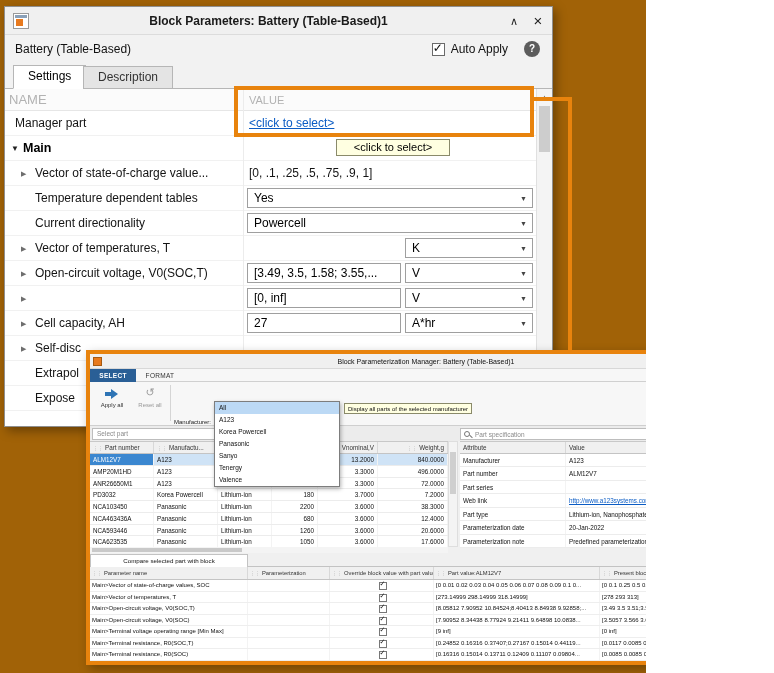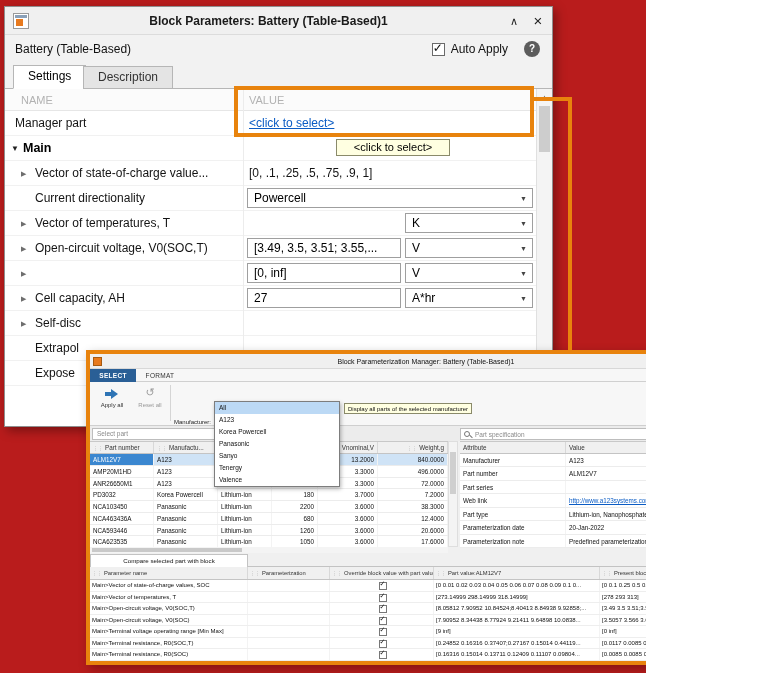--- a/index.html
+++ b/index.html
@@ -1,18 +1,18 @@
 <!DOCTYPE html>
 <html><head>
 <meta charset="utf-8">
 <style>
   *{margin:0;padding:0;box-sizing:border-box}
   html,body{width:774px;height:673px}
   body{font-family:"Liberation Sans",sans-serif;background:#fff;overflow:hidden}
-  #canvas{position:relative;width:646px;height:673px;background:#b91c1c;overflow:hidden}
+  #canvas{position:relative;width:646px;height:673px;background:#a16207;overflow:hidden}
 
   
   #dlg{position:absolute;left:4px;top:6px;width:549px;height:421px;background:#f2f2f2;
        border:1px solid #8f8f8f;box-shadow:3px 4px 10px rgba(0,0,0,.35);z-index:10;overflow:hidden}
   #dlg-titlebar{position:absolute;left:0;top:0;right:0;height:28px;background:#f0f0f0;border-bottom:1px solid #dcdcdc}
   #dlg-icon{position:absolute;left:8px;top:6px;width:16px;height:16px;border:1px solid #9a9a9a;background:#fff}
   #dlg-icon .bar{position:absolute;left:1px;top:1px;right:1px;height:3px;background:#8aa0b8}
   #dlg-icon .blk{position:absolute;left:2px;bottom:2px;width:7px;height:7px;background:#e87a1e}
   #dlg-title{position:absolute;left:40px;right:60px;top:0;height:28px;line-height:28px;text-align:center;
              font-size:12px;font-weight:bold;color:#1a1a1a;white-space:nowrap;overflow:hidden}
@@ -30,21 +30,21 @@
 
   #dlg-tabs{position:absolute;left:0;top:56px;right:0;height:26px;border-bottom:1px solid #b6b6b6}
   .dtab{position:absolute;bottom:-1px;height:23px;line-height:21px;padding:0 14px;font-size:12px;
         background:#e4e4e4;border:1px solid #b6b6b6;color:#333}
   .dtab.active{background:#fff;border-bottom:1px solid #fff;color:#000;height:24px}
   #tab-settings{left:8px}
   #tab-description{left:78px}
 
   #dlg-table{position:absolute;left:0;top:82px;right:16px;bottom:0;background:#fff;overflow:hidden}
   #dlg-thead{height:22px;position:relative;border-bottom:1px solid #e6e6e6;background:#fbfbfb}
-  .hname{position:absolute;left:16px;top:0;line-height:22px;font-size:11px;color:#b2b2b2}
+  .hname{position:absolute;left:4px;top:0;line-height:22px;font-size:13px;color:#b2b2b2}
   .hvalue{position:absolute;left:244px;top:0;line-height:22px;font-size:11px;color:#b2b2b2}
   #dlg-colsep{position:absolute;left:238px;top:82px;bottom:0;width:1px;background:#ececec;z-index:1;pointer-events:none}
 
   .prow{height:25px;position:relative;border-bottom:1px solid #f1f1f1}
   .prow .arrow{position:absolute;left:16px;top:0;line-height:25px;font-size:7px;color:#6e6e6e;visibility:hidden}
   .prow.has-arrow .arrow{visibility:visible}
   .prow .pname{position:absolute;left:30px;top:0;line-height:25px;font-size:12px;color:#141414;white-space:nowrap}
   .prow .pname.pn0{left:10px}
   .linkval{position:absolute;left:244px;top:0;line-height:25px;font-size:12px;color:#0b5cc4;text-decoration:underline;cursor:pointer;white-space:nowrap}
   .val-plain{position:absolute;left:244px;top:0;line-height:25px;font-size:12px;color:#141414;white-space:nowrap;display:none}
@@ -210,20 +210,30 @@
         <span class="sname">Main</span>
       </div>
 
         <div class="prow has-arrow w-plain">
           <span class="arrow">▶</span>
           <span class="pname">Vector of state-of-charge value...</span>
           <span class="val-plain">[0, .1, .25, .5, .75, .9, 1]</span>
 
         </div>
 
+        <div class="prow w-select">
+
+          <span class="pname">Temperature dependent tables</span>
+
+          <span class="val-select">
+            <span class="vtext">Yes</span>
+            <span class="dd">▼</span>
+          </span>
+
+        </div>
 
         <div class="prow w-select">
 
           <span class="pname">Current directionality</span>
 
           <span class="val-select">
             <span class="vtext">Powercell</span>
             <span class="dd">▼</span>
           </span>
 
@@ -237,21 +247,21 @@
             <span class="vtext">K</span>
             <span class="dd">▼</span>
           </span>
         </div>
 
         <div class="prow has-arrow w-unit">
           <span class="arrow">▶</span>
           <span class="pname">Open-circuit voltage, V0(SOC,T)</span>
 
           <span class="val-input">
-            <span class="vtext">[3.49, 3.5, 3.51; 3.55,...</span>
+            <span class="vtext">[3.49, 3.5, 1.58; 3.55,...</span>
           </span>
           <span class="val-unit">
             <span class="vtext">V</span>
             <span class="dd">▼</span>
           </span>
         </div>
 
         <div class="prow has-arrow w-unit">
           <span class="arrow">▶</span>
 

